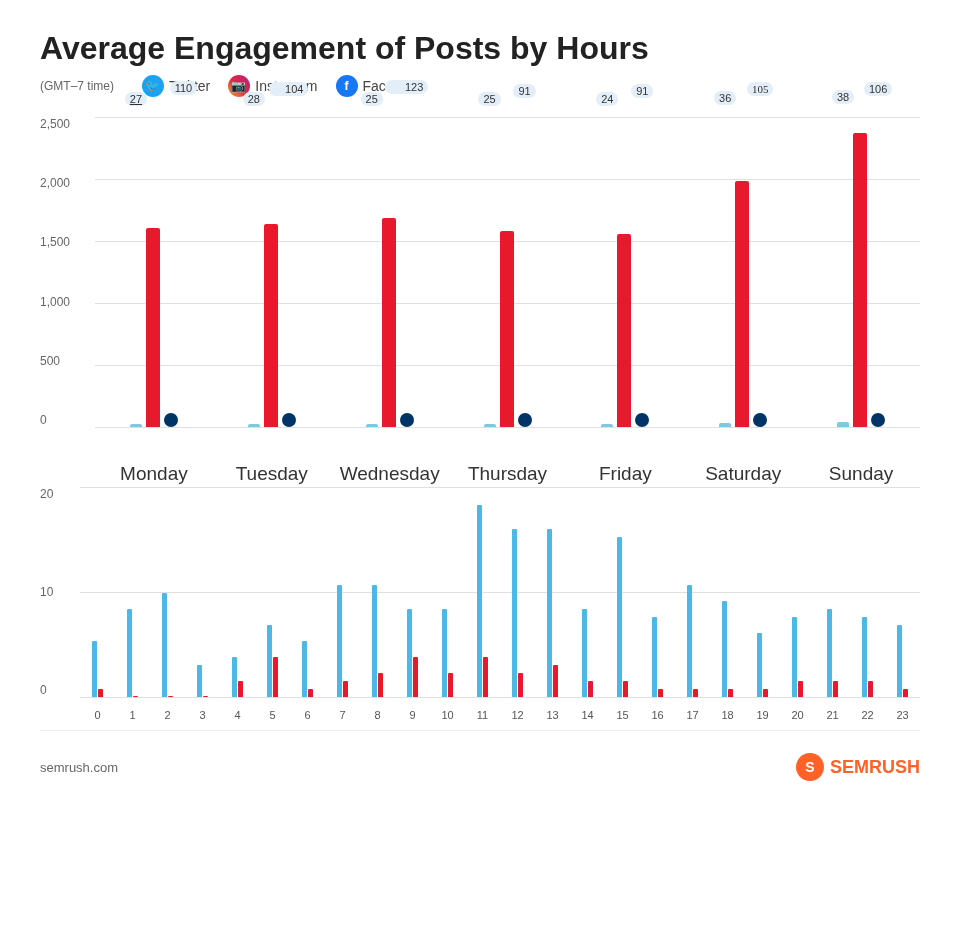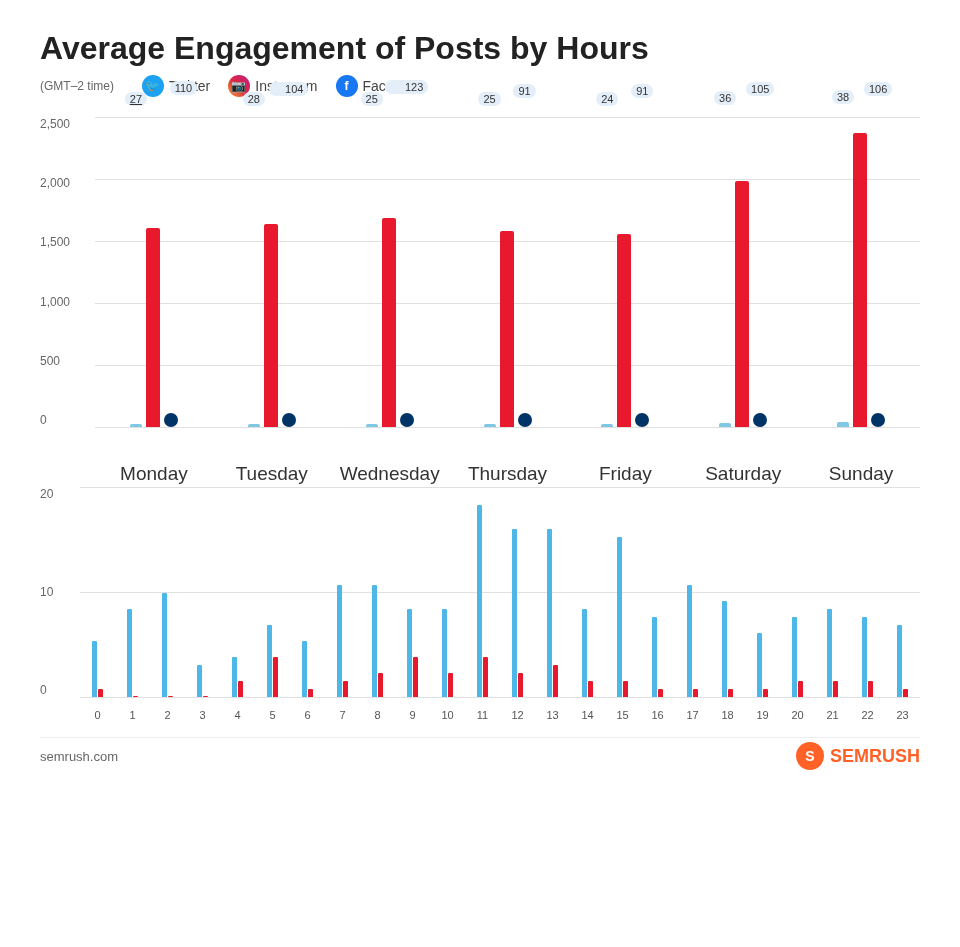--- a/index.html
+++ b/index.html
@@ -208,22 +208,22 @@
       display: flex;
       align-items: flex-end;
       gap: 1px;
       height: 100%;
     }
 
     .footer {
       display: flex;
       justify-content: space-between;
       align-items: center;
-      margin-top: 10px;
-      padding-top: 4px;
+      margin-top: 3px;
+      padding-top: 22px;
       border-top: 1px solid #eee;
       font-size: 13px;
       color: #666;
     }
     .semrush-logo {
       display: flex;
       align-items: center;
       gap: 6px;
       font-weight: 700;
       font-size: 18px;
@@ -246,21 +246,21 @@
       color: #666;
       margin-right: 10px;
     }
   </style>
 </head>
 <body>
 
 <h1>Average Engagement of Posts by Hours</h1>
 
 <div class="legend">
-  <span class="gmt-label">(GMT–2 time)</span>
+  <span class="gmt-label">(GMT–7 time)</span>
   <div class="legend-item">
     <div class="legend-icon legend-twitter">🐦</div>
     <span>Twitter</span>
   </div>
   <div class="legend-item">
     <div class="legend-icon legend-instagram">📷</div>
     <span>Instagram</span>
   </div>
   <div class="legend-item">
     <div class="legend-icon legend-facebook">f</div>
@@ -370,21 +370,21 @@
       <div class="bar-group">
         <div class="bar-group-inner">
           <div class="bar-col">
             <span class="bar-value-label bar-value-label-blue" style="top: -26.464px;">36</span>
             <div class="bar-rect-lightblue" style="height: 4.464px;"></div>
           </div>
           <div class="bar-col">
             <div class="bar-rect-red" style="height: 245.52px;"></div>
           </div>
           <div class="bar-col">
-            <span class="bar-value-label bar-value-label-blue" style="top: -35.02px;">105</span>
+            <span class="bar-value-label bar-value-label-blue" style="top: -35.02px; font-family: Liberation Serif, serif;">105</span>
             <div class="bar-circle-darkblue"></div>
           </div>
         </div>
         <span class="bar-label">Saturday</span>
       </div>
       <div class="bar-group">
         <div class="bar-group-inner">
           <div class="bar-col">
             <span class="bar-value-label bar-value-label-blue" style="top: -26.712px;">38</span>
             <div class="bar-rect-lightblue" style="height: 4.712px;"></div>

